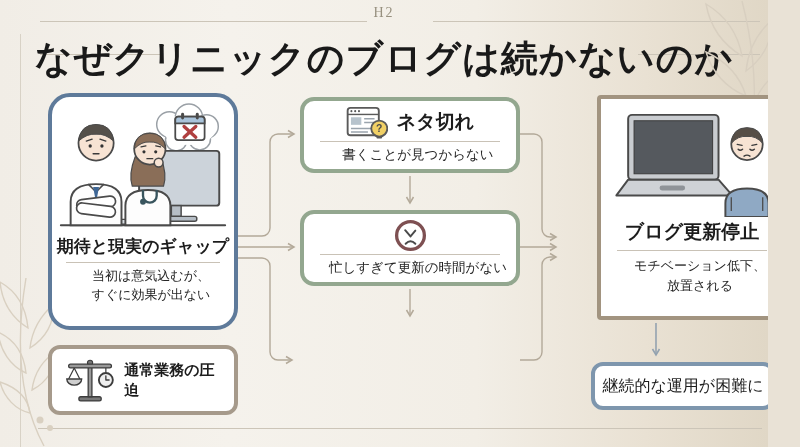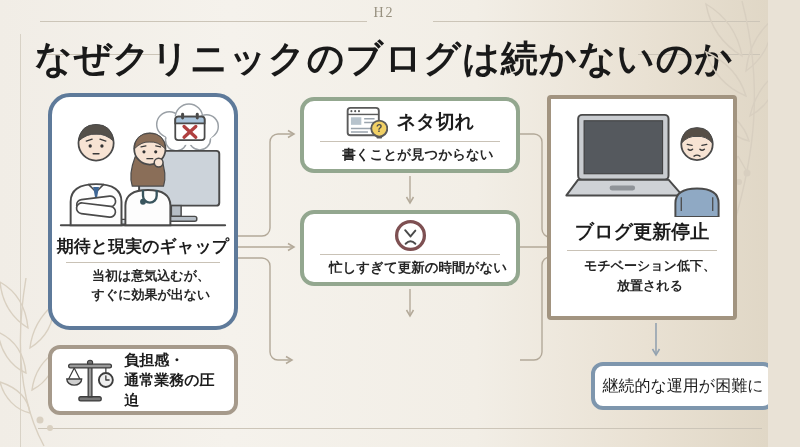--- a/index.html
+++ b/index.html
@@ -13,38 +13,38 @@
   .hline{position:absolute;height:1px;background:#ccc5b8;}
   
   .eyebrow{position:absolute;top:5px;left:0;right:0;text-align:center;
     font-family:"Liberation Serif","DejaVu Serif",serif;font-size:14px;letter-spacing:2px;color:#97907f;}
   .page-title{position:absolute;top:34px;left:0;right:0;text-align:center;
     font-family:"Liberation Serif","DejaVu Serif",serif;font-size:37px;font-weight:700;color:#191919;letter-spacing:1px;}
   
   .card{position:absolute;background:#fff;box-sizing:border-box;z-index:10;}
   .card .divider{border:none;border-top:1px solid #c9c2b6;margin:4px 14px;}
   .card .card-title{text-align:center;font-weight:800;color:#1c1c1c;}
-  .card .card-sub{text-align:center;font-weight:700;color:#262626;padding-left:16px;}
+  .card .card-sub{text-align:center;font-weight:400;color:#262626;padding-left:16px;}
   
   .gap-box{left:48px;top:93px;width:190px;height:237px;border:4px solid #5e7a9a;border-radius:22px;padding-top:3px;}
   .gap-box .card-title{font-size:17px;margin-top:1px;}
   .gap-box .card-sub{font-size:13px;line-height:1.45;}
   
   .burden-box{left:48px;top:345px;width:190px;height:70px;border:4px solid #a69a8b;border-radius:12px;
     display:flex;align-items:center;gap:10px;padding:0 8px 0 12px;}
   .burden-box .burden-text{font-size:15px;font-weight:800;line-height:1.35;color:#1c1c1c;}
   
   .cause{left:300px;width:220px;height:76px;border:4px solid #93a78f;border-radius:14px;}
   .cause-a{top:97px;}.cause-b{top:210px;}.cause-c{top:322px;}
   .cause-head{display:flex;align-items:center;justify-content:center;gap:9px;height:34px;margin-top:4px;}
   .cause .card-title{font-size:19px;}
   .cause .divider{margin:2px 16px 4px;}
   .cause .card-sub{font-size:13.5px;}
   
-  .result-box{left:547px;top:95px;width:190px;height:225px;border:4px solid #a29480;border-radius:4px;padding-top:8px;}
+  .result-box{left:597px;top:95px;width:190px;height:225px;border:4px solid #a29480;border-radius:4px;padding-top:8px;}
   .result-box .card-title{font-size:19px;margin-top:2px;}
   .result-box .card-sub{font-size:13px;line-height:1.5;}
   .result-box .divider{margin:5px 16px;}
   
   .outcome-box{left:563px;top:362px;width:184px;height:48px;border:4px solid #7e96ad;border-radius:12px;
     display:flex;align-items:center;justify-content:center;font-size:16px;font-weight:400;margin-left:28px;}
   .illus{display:block;margin:0 auto;}
   .arrows{position:absolute;left:0;top:0;z-index:5;pointer-events:none;}
   .leaves{position:absolute;z-index:1;pointer-events:none;}
 </style>
@@ -188,21 +188,20 @@
       <rect x="26" y="8" width="4" height="34" fill="#999" stroke="#3c3c3c" stroke-width="1.4"></rect>
       <circle cx="28" cy="5.5" r="2.8" fill="#777" stroke="#3c3c3c" stroke-width="1.2"></circle>
       <rect x="5" y="7" width="46" height="4" rx="2" fill="#999" stroke="#3c3c3c" stroke-width="1.4"></rect>
       <path d="M11,11 L5,23 M11,11 L17,23" stroke="#3c3c3c" stroke-width="1.3" fill="none"></path>
       <path d="M3,23 a8,6.5 0 0 0 16,0 z" fill="#cfcfcf" stroke="#3c3c3c" stroke-width="1.5"></path>
       <path d="M45,11 V16" stroke="#3c3c3c" stroke-width="1.3"></path>
       <circle cx="45" cy="24" r="7.5" fill="#efefef" stroke="#3c3c3c" stroke-width="2"></circle>
       <path d="M45,24 V19.5 M45,24 h3.5" stroke="#3c3c3c" stroke-width="1.4" stroke-linecap="round"></path>
     </svg>
     <div class="burden-text">
-      <span style="display:block">負担感・</span>
       <span style="display:block">通常業務の圧迫</span>
     </div>
   </div>
 
   <div class="card cause cause-a">
     <div class="cause-head">
       <svg width="42" height="34" viewBox="0 0 44 36">
         <rect x="1.5" y="3" width="33" height="29" rx="3" fill="#fff" stroke="#5a5a5a" stroke-width="2"></rect>
         <line x1="1.5" y1="10" x2="34.5" y2="10" stroke="#5a5a5a" stroke-width="1.5"></line>
         <circle cx="5.5" cy="6.5" r="1.1" fill="#5a5a5a"></circle>

